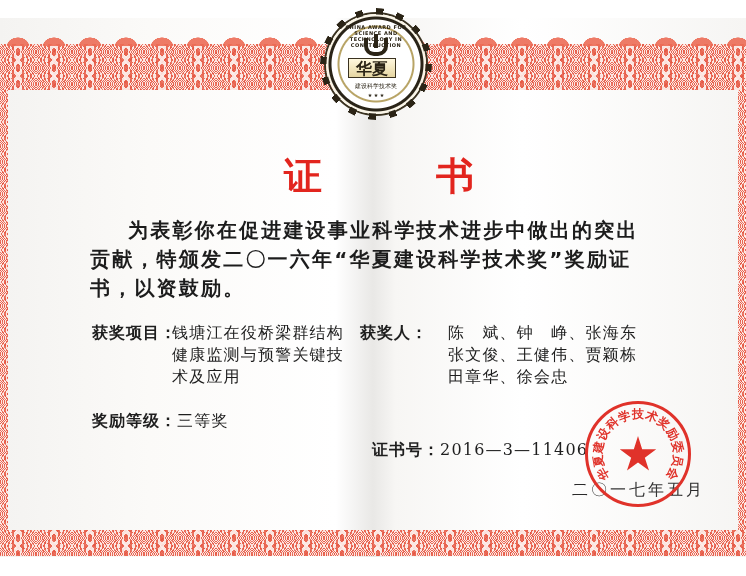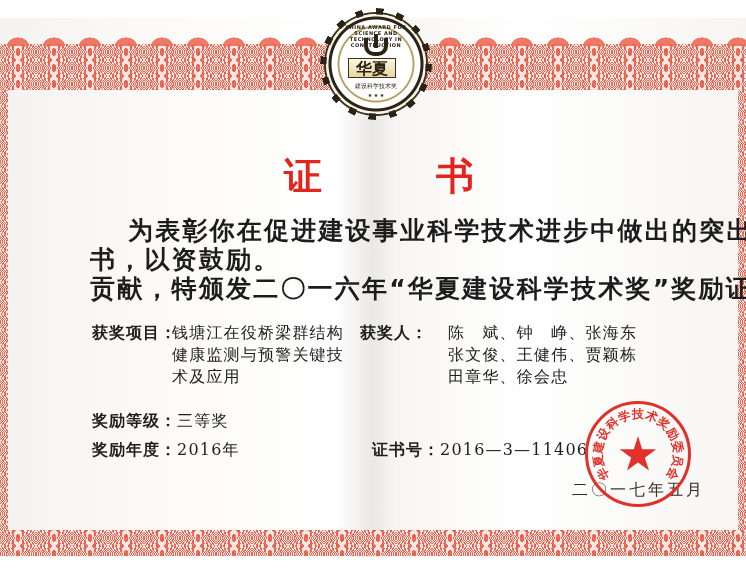--- a/index.html
+++ b/index.html
@@ -77,21 +77,21 @@
 
   .heading {
     position: absolute; top: 64px; font-family: "DejaVu Sans", sans-serif; font-weight: bold;
     font-size: 38px; color: #e2251e; line-height: 44px;
   }
   .heading.h1 { left: 276px; }
   .heading.h2 { left: 428px; }
 
   .intro {
     position: absolute; left: 82px; top: 126px; width: 600px;
-    font-family: "DejaVu Sans", sans-serif; font-weight: bold; font-size: 25px; line-height: 29px; color: #1c1c1c;
+    font-family: "DejaVu Sans", sans-serif; font-weight: bold; font-size: 20px; line-height: 29px; color: #1c1c1c;
     letter-spacing: 2.2px;
   }
   .intro span { display: block; white-space: nowrap; }
   .intro .l1 { padding-left: 38px; }
 
   .field { position: absolute; font-size: 16px; line-height: 22px; color: #1e1e1e; }
   .field .label { font-family: Liberation Sans, sans-serif; font-weight: bold; letter-spacing: 1px; }
   .field .value { font-family: "DejaVu Serif", serif; letter-spacing: 1.2px; }
 
   .project { left: 84px; top: 232px; }
@@ -147,22 +147,22 @@
   <div class="sub">建设科学技术奖</div>
   <div class="stars">★ ★ ★</div>
 </div>
 
 <div class="inner">
   <div class="heading h1">证</div>
   <div class="heading h2">书</div>
 
   <div class="intro">
     <span class="l1">为表彰你在促进建设事业科学技术进步中做出的突出</span>
+    <span>贡献，特颁发二〇一六年“华夏建设科学技术奖”奖励证</span>
     <span>书，以资鼓励。</span>
-    <span>贡献，特颁发二〇一六年“华夏建设科学技术奖”奖励证</span>
   </div>
 
   <div class="field project">
     <span class="label">获奖项目：</span>
     <div class="value-block value">
       <span>钱塘江在役桥梁群结构</span>
       <span>健康监测与预警关键技</span>
       <span>术及应用</span>
     </div>
   </div>
@@ -173,23 +173,20 @@
       <span>陈　斌、钟　峥、张海东</span>
       <span>张文俊、王健伟、贾颖栋</span>
       <span>田章华、徐会忠</span>
     </div>
   </div>
 
   <div class="field grade">
     <span class="label">奖励等级：</span><span class="value">三等奖</span>
   </div>
 
-  <div class="field year">
-    <span class="label">奖励年度：</span><span class="value">2016年</span>
-  </div>
 
   <div class="field certno">
     <span class="label">证书号：</span><span class="value">2016—3—11406</span>
   </div>
 
   <div class="date">二〇一七年五月</div>
 
   <div class="seal">
     <div class="star"></div>
     <div class="seal-text" id="seal-text">

